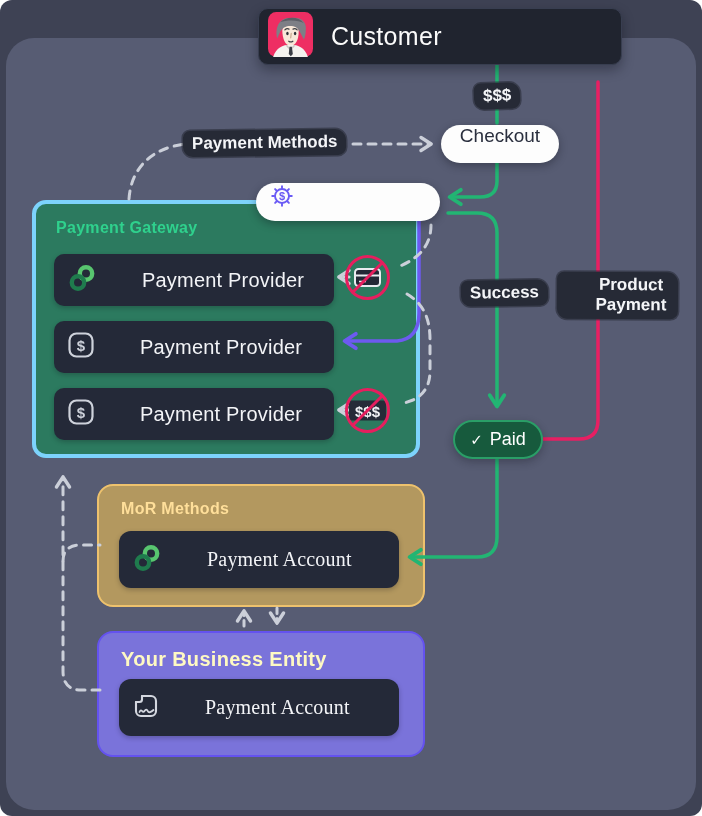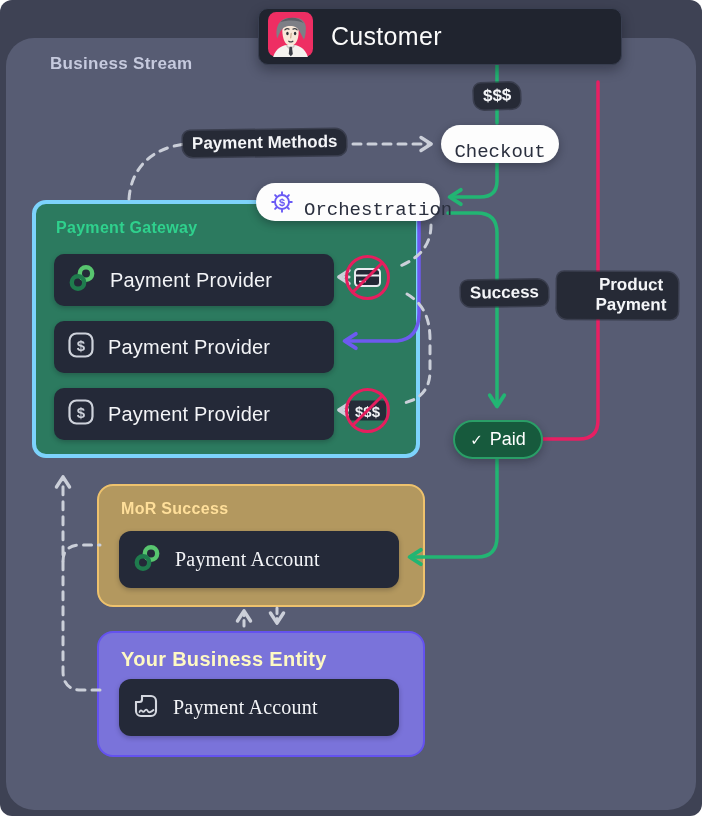--- a/index.html
+++ b/index.html
@@ -20,33 +20,33 @@
   .gateway{left:32px;top:200px;width:388px;height:258px;background:#2c7a5f;border:4px solid #7dd3fc;border-radius:14px;box-sizing:border-box;}
   .gateway-title{left:20px;top:15px;font-size:16px;font-weight:700;color:#2fd18d;letter-spacing:.3px;}
   .mor{left:97px;top:484px;width:328px;height:123px;background:#b3985f;border:2.5px solid #eec26d;box-sizing:border-box;}
   .mor-title{left:22px;top:14px;font-size:16px;font-weight:700;color:#ffdf9a;letter-spacing:.3px;}
   .biz{left:97px;top:631px;width:328px;height:126px;background:#7a73da;border:2.5px solid #6452ef;box-sizing:border-box;}
   .biz-title{left:22px;top:15px;font-size:20px;font-weight:700;color:#fef9c3;letter-spacing:.3px;}
 
   
   .node{background:#242938;border-radius:10px;display:flex;align-items:center;gap:13px;
         padding-left:13px;box-sizing:border-box;box-shadow:0 2px 5px rgba(10,12,20,.25);}
-  .node-label{font-size:20px;color:#f3f4f7;letter-spacing:.2px;}
+  .node-label{font-size:20px;color:#f3f4f7;letter-spacing:.2px;margin-left:32px;}
   .prov{left:18px;width:280px;height:52px;}
   .acct{left:20px;width:280px;height:57px;border-radius:12px;font-family:Liberation Serif, serif;}
 
   
   .customer{left:258px;top:8px;width:364px;height:57px;background:#20242f;border:1.5px solid #383e50;
             border-radius:10px;display:flex;align-items:center;gap:18px;padding-left:9px;box-sizing:border-box;
             box-shadow:0 5px 12px rgba(10,12,20,.35);}
   .customer-label{font-size:25px;color:#fafafa;letter-spacing:.3px;}
 
   
-  .pill{background:#fdfdfd;color:#2a2f3e;border-radius:19px;display:flex;align-items:flex-end;justify-content:center;
-        font-size:19px;box-shadow:0 3px 8px rgba(15,17,26,.35);box-sizing:border-box;font-family:Liberation Mono, monospace;}
+  .pill{background:#fdfdfd;color:#2a2f3e;border-radius:19px;display:flex;align-items:flex-start;justify-content:center;
+        font-size:19px;box-shadow:0 3px 8px rgba(15,17,26,.35);box-sizing:border-box;}
   .checkout{left:441px;top:125px;width:118px;height:38px;}
   .orch{left:256px;top:183px;width:184px;height:38px;gap:9px;justify-content:flex-start;padding-left:13px;}
 
   
   .tag{background:#262a36;color:#f4f5f8;font-weight:700;font-size:17px;line-height:1.2;
        padding:3px 9px;border-radius:7px 11px 8px 10px;box-shadow:0 0 0 1.5px rgba(38,42,54,.6);}
   .tag-money{left:474px;top:83px;transform:rotate(-2deg);}
   .tag-methods{left:183px;top:130px;transform:rotate(-0.8deg);}
   .tag-success{left:461px;top:280px;transform:rotate(-1deg);}
   .tag-product{left:557px;top:272px;width:76px;text-align:center;transform:rotate(.4deg);padding-left:36px;}
@@ -68,21 +68,20 @@
   .lv{stroke:#6d5af0;stroke-width:3.5px;}
   .ld{stroke:#cbcfd9;stroke-width:3px;stroke-dasharray:8 7;}
   .lds{stroke:#cbcfd9;stroke-width:3px;stroke-dasharray:5.5 5;}
 </style>
 </head>
 <body>
 
 <div class="canvas">
 
   <div class="abs panel"></div>
-  <div class="abs panel-title">Business Stream</div>
 
   <div class="abs layer-boxes gateway group">
     <div class="abs gateway-title">Payment Gateway</div>
 
     <div class="abs node prov" style="top:50px;">
       <span>
         <svg width="30" height="30" viewBox="0 0 30 30">
           <circle cx="19" cy="10.5" r="6.2" fill="none" stroke="#58c56f" stroke-width="4.4"></circle>
           <circle cx="11" cy="19.5" r="6.2" fill="none" stroke="#1f7b4d" stroke-width="4.4"></circle>
         </svg>
@@ -105,21 +104,21 @@
         <svg width="28" height="28" viewBox="0 0 28 28">
           <rect x="2.5" y="2.5" width="23" height="23" rx="7" fill="none" stroke="#ced2db" stroke-width="2.2"></rect>
           <text x="14" y="19.5" text-anchor="middle" font-size="15" font-weight="bold" fill="#ced2db">$</text>
         </svg>
       </span>
       <span class="node-label">Payment Provider</span>
     </div>
   </div>
 
   <div class="abs layer-boxes mor group">
-    <div class="abs mor-title">MoR Success</div>
+    <div class="abs mor-title">MoR Methods</div>
     <div class="abs node acct" style="top:45px;">
       <span>
         <svg width="30" height="30" viewBox="0 0 30 30">
           <circle cx="19" cy="10.5" r="6.2" fill="none" stroke="#58c56f" stroke-width="4.4"></circle>
           <circle cx="11" cy="19.5" r="6.2" fill="none" stroke="#1f7b4d" stroke-width="4.4"></circle>
         </svg>
       </span>
       <span class="node-label">Payment Account</span>
     </div>
   </div>
@@ -214,21 +213,20 @@
           <line x1="3.2" y1="13" x2="5.2" y2="13"></line>
           <line x1="20.8" y1="13" x2="22.8" y2="13"></line>
           <line x1="6.1" y1="6.1" x2="7.5" y2="7.5"></line>
           <line x1="18.5" y1="18.5" x2="19.9" y2="19.9"></line>
           <line x1="6.1" y1="19.9" x2="7.5" y2="18.5"></line>
           <line x1="18.5" y1="7.5" x2="19.9" y2="6.1"></line>
         </g>
         <text x="13" y="17.3" text-anchor="middle" font-size="11" font-weight="bold" fill="#6a5af5">$</text>
       </svg>
     </span>
-    <span>Orchestration</span>
   </div>
 
   <div class="abs layer-badges tag tag-success">Success</div>
 
   <div class="abs layer-badges tag tag-product">
     <div>Product</div>
     <div>Payment</div>
   </div>
 
   <div class="abs layer-badges paid">

